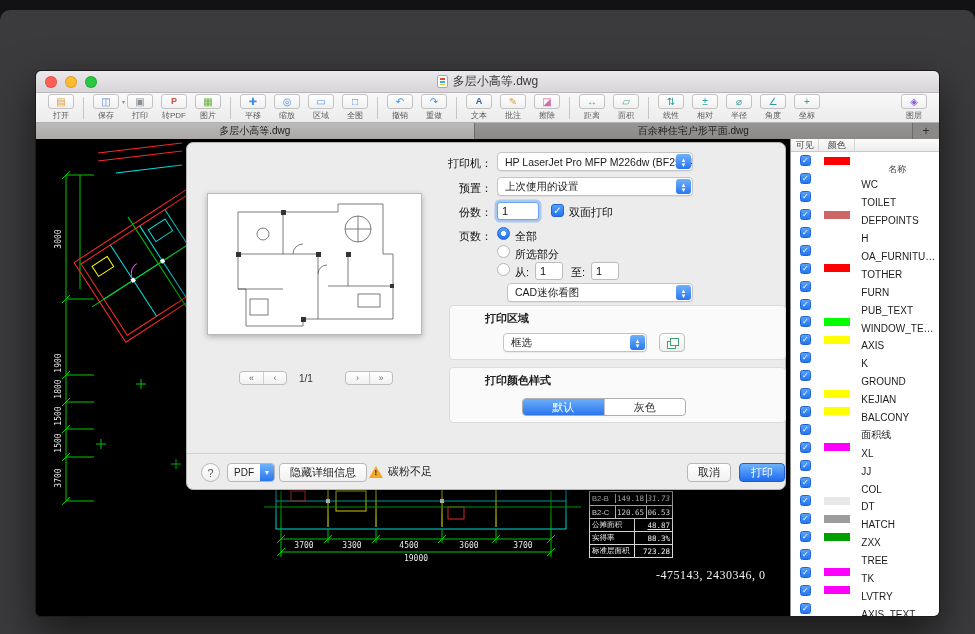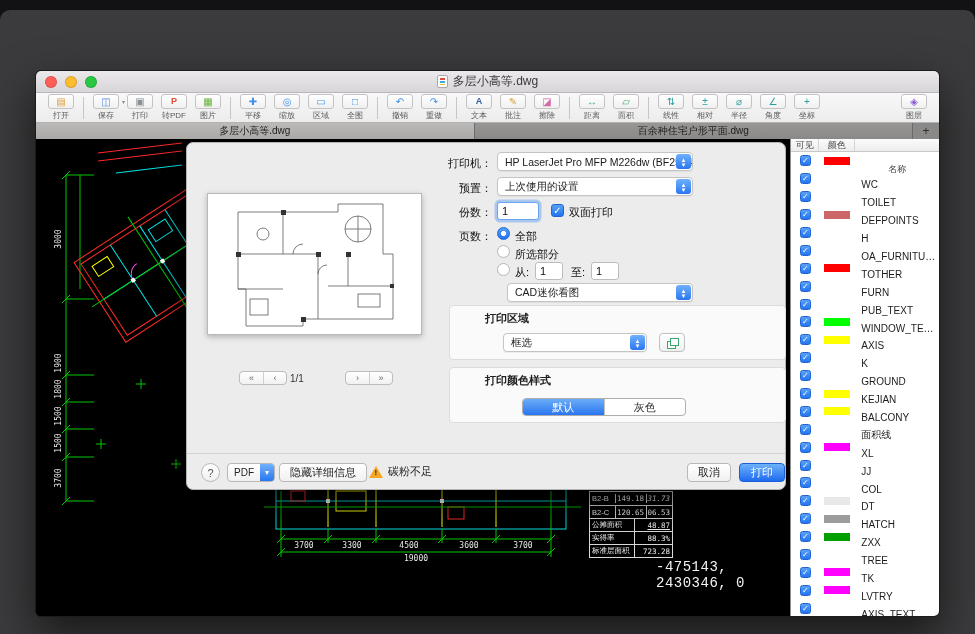--- a/index.html
+++ b/index.html
@@ -38,21 +38,21 @@
          background:linear-gradient(#989694,#8b8987); border-right:1px solid #6a6a6a; white-space:nowrap; overflow:hidden; }
   .tab.active { background:linear-gradient(#bcbab8,#aba9a7); }
   .tab-plus { width:26px; display:flex; align-items:center; justify-content:center; background:#8b8987; color:#2e2e2e; font-size:12px; }
 
   
   .content { display:flex; height:479px; }
   .cad { position:relative; width:756px; height:479px; background:#000; overflow:hidden; }
   .cad svg.decor { position:absolute; left:0; top:0; }
   .dimnum { position:absolute; color:#e9e9e9; font-size:8px; font-family:"DejaVu Sans Mono",monospace; transform:translate(-50%,-50%); }
   .dimnum.rot { transform:translate(-50%,-50%) rotate(-90deg); }
-  .coords { position:absolute; left:620px; top:420px; color:#f2f2f2; font-size:14px; font-family:Liberation Mono, monospace; letter-spacing:.5px; }
+  .coords { position:absolute; left:620px; top:429px; color:#f2f2f2; font-size:12px; font-family:Liberation Serif, serif; letter-spacing:.5px; }
 
   
   .cad-table { position:absolute; left:553px; top:352px; width:84px; border:1px solid rgba(255,255,255,.85); z-index:1; }
   .ct-row { display:flex; height:13px; border-top:1px solid rgba(255,255,255,.85); }
   .ct-row:first-child { border-top:none;align-items:center; }
   .ct-cell { font-size:7.5px; color:#f0f0f0; border-left:1px solid rgba(255,255,255,.85); display:flex; align-items:center;
              padding:0 2px; overflow:hidden; white-space:nowrap; }
   .ct-cell:first-child { border-left:none; }
   .ct-cell.num { justify-content:flex-end; font-family:"DejaVu Sans Mono",monospace; }
 
@@ -472,21 +472,21 @@
                 <rect x="182" y="90" width="4" height="4"></rect>
                   <rect x="93" y="123" width="5" height="5"></rect>
               </g>
             </svg>
           </div>
 
           <div class="pgroup" style="left:52px; top:228px">
             <span class="pbtn">«</span>
             <span class="pbtn">‹</span>
           </div>
-          <span class="pageind" style="left:103px; top:230px">1/1</span>
+          <span class="pageind" style="left:112px; top:230px">1/1</span>
           <div class="pgroup" style="left:158px; top:228px">
             <span class="pbtn">›</span>
             <span class="pbtn">»</span>
           </div>
 
           <div class="dlg-sep"></div>
           <div class="helpbtn">?</div>
           <div class="pdfbtn">
             <span class="lbl">PDF</span>
             <span class="arr"></span>

